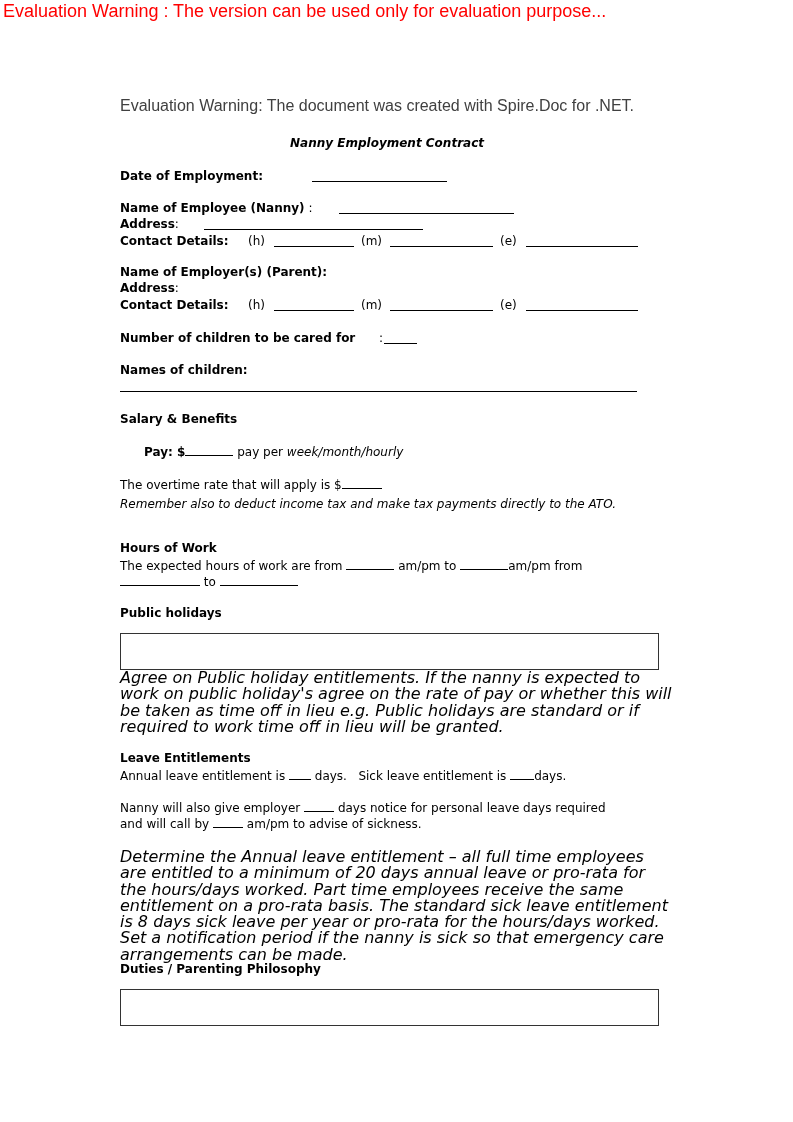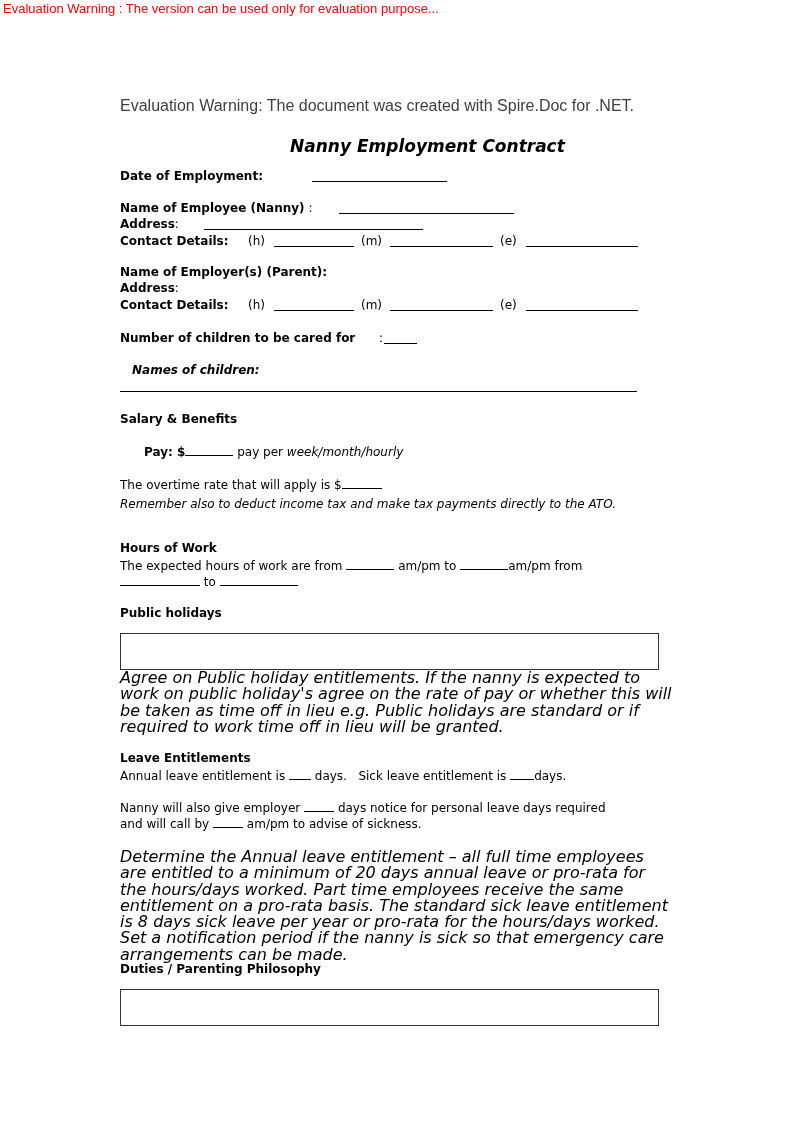--- a/index.html
+++ b/index.html
@@ -1,26 +1,26 @@
 <!DOCTYPE html>
 <html><head>
 <meta charset="utf-8">
 <style>
   html, body { margin: 0; padding: 0; background: #ffffff; }
   body { width: 793px; height: 1122px; position: relative; overflow: hidden;
          font-family: "DejaVu Sans", "Liberation Sans", sans-serif; color: #000; }
   .eval-top { position: absolute; left: 3px; top: 1px; font-family: "Liberation Sans", sans-serif;
-              font-size: 13px; color: #ff0000; white-space: nowrap; }
+              font-size: 18px; color: #ff0000; white-space: nowrap; }
   .eval-doc { position: absolute; left: 120px; top: 96px; width: 560px; font-family: "Liberation Sans", sans-serif;
               font-size: 16px; line-height: 20px; color: #404040; }
   .page { position: absolute; left: 120px; top: 0; width: 560px; font-size: 12px; }
   .abs { position: absolute; white-space: nowrap; }
   .b { font-weight: bold; }
   .i { font-style: italic; }
-  .title { font-weight: bold; font-style: italic; font-size: 17px; }
+  .title { font-weight: bold; font-style: italic; font-size: 12px; }
   .blank { display: inline-block; border-bottom: 1px solid #000; height: 11px; vertical-align: baseline; }
   .para { position: absolute; left: 0; width: 555px; font-size: 16px; line-height: 16.3px; white-space: normal; }
   .box { position: absolute; left: 0; width: 537px; border: 1px solid #333; background: #fff; }
   .line { position: absolute; border-bottom: 1px solid #000; height: 0; }
 </style>
 </head>
 <body>
 
 <div class="eval-top">Evaluation Warning : The version can be used only for evaluation purpose...</div>
 <div class="eval-doc">Evaluation Warning: The document was created with Spire.Doc for .NET.</div>
@@ -62,21 +62,21 @@
   <div class="line" style="left:154px; top:310px; width:80px;"></div>
   <div class="abs" style="left:241px; top:298px;">(m)</div>
   <div class="line" style="left:270px; top:310px; width:103px;"></div>
   <div class="abs" style="left:380px; top:298px;">(e)</div>
   <div class="line" style="left:406px; top:310px; width:112px;"></div>
 
   <div class="abs b" style="left:0; top:331px;">Number of children to be cared for</div>
   <div class="abs" style="left:259px; top:331px;">:</div>
   <div class="line" style="left:264px; top:343px; width:33px;"></div>
 
-  <div class="abs b" style="left:12px; top:363px;font-style:italic;">Names of children:</div>
+  <div class="abs b" style="left:0; top:363px;">Names of children:</div>
   <div class="line" style="left:0; top:391px; width:517px;"></div>
 
   <div class="abs b" style="left:0; top:412px;">Salary &amp; Benefits</div>
   <div class="abs" style="left:0; top:444px;margin-left:24px;">
     <span class="b">Pay: $</span><span class="blank" style="width:48px;"></span>
     <span>pay per</span>
     <span class="i">week/month/hourly</span>
   </div>
   <div class="abs" style="left:0; top:477px;">
     <span>The overtime rate that will apply is $</span><span class="blank" style="width:40px;"></span>

